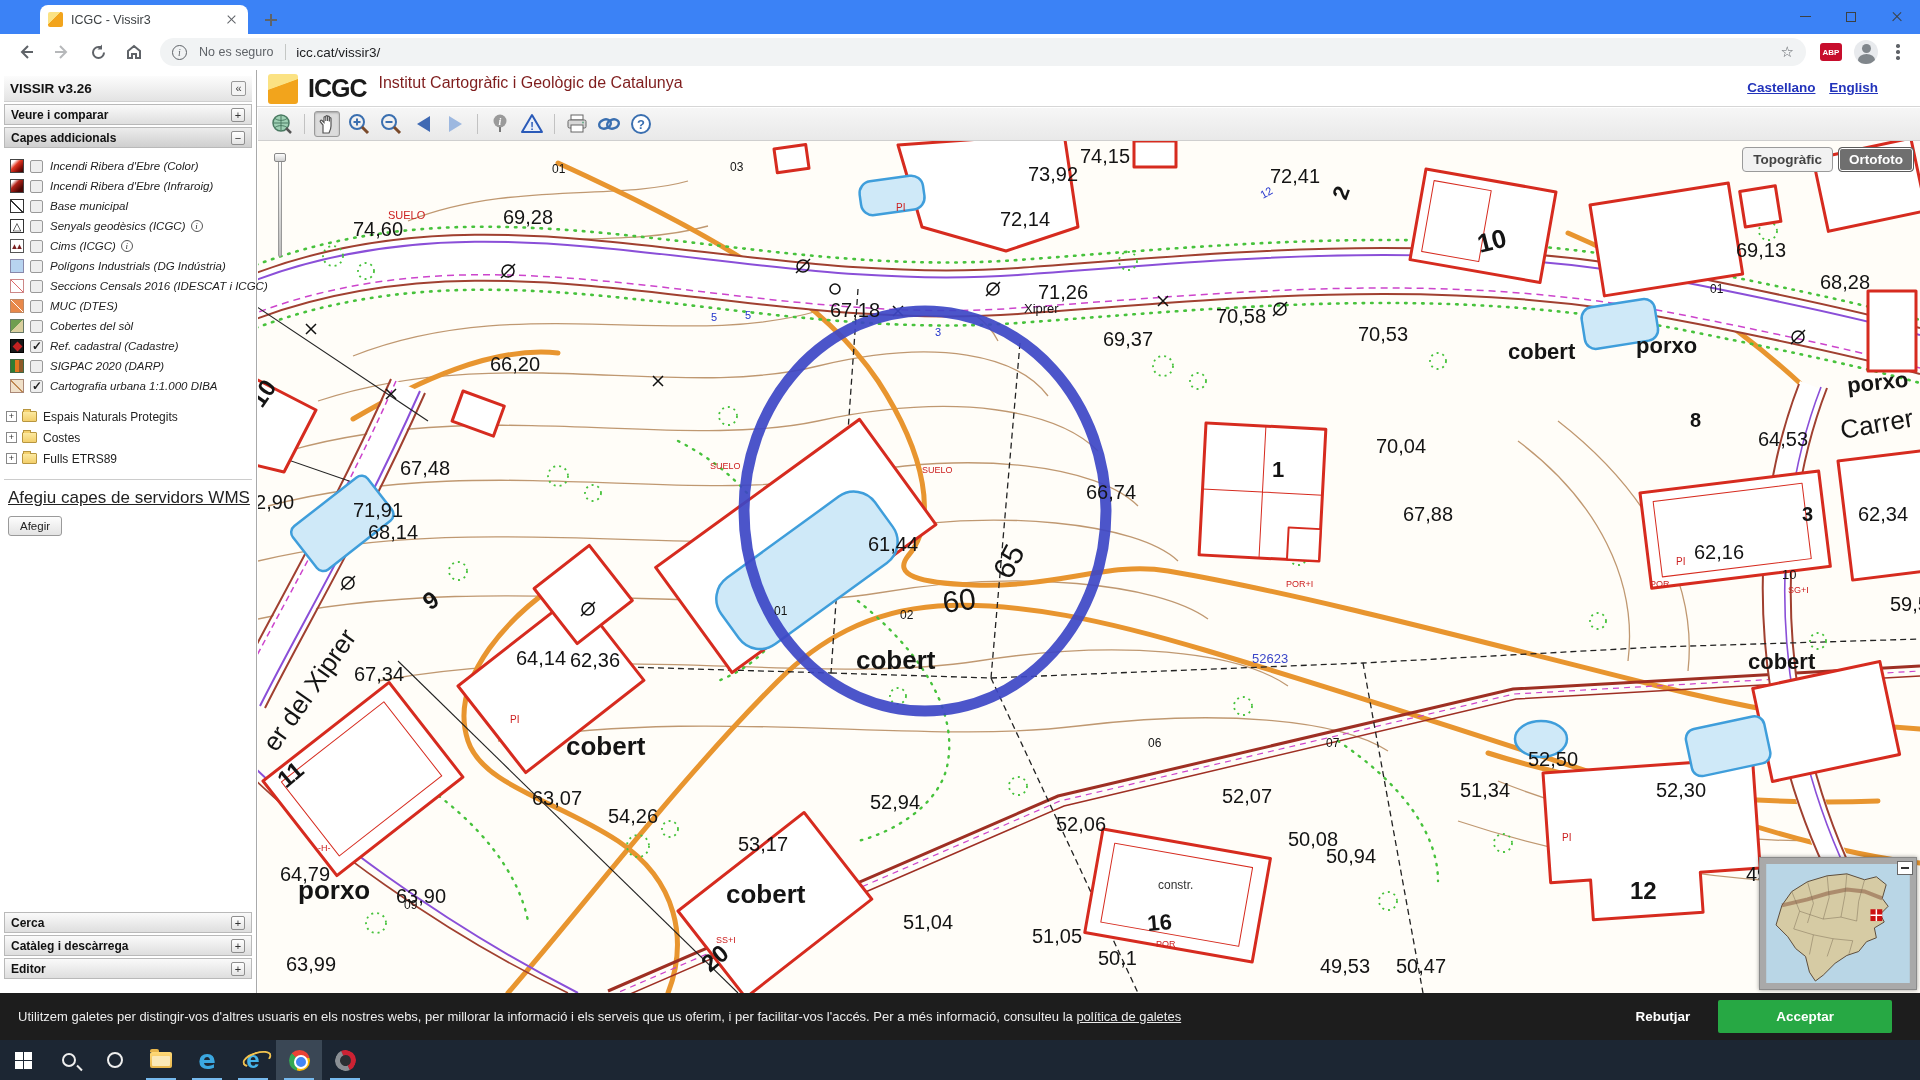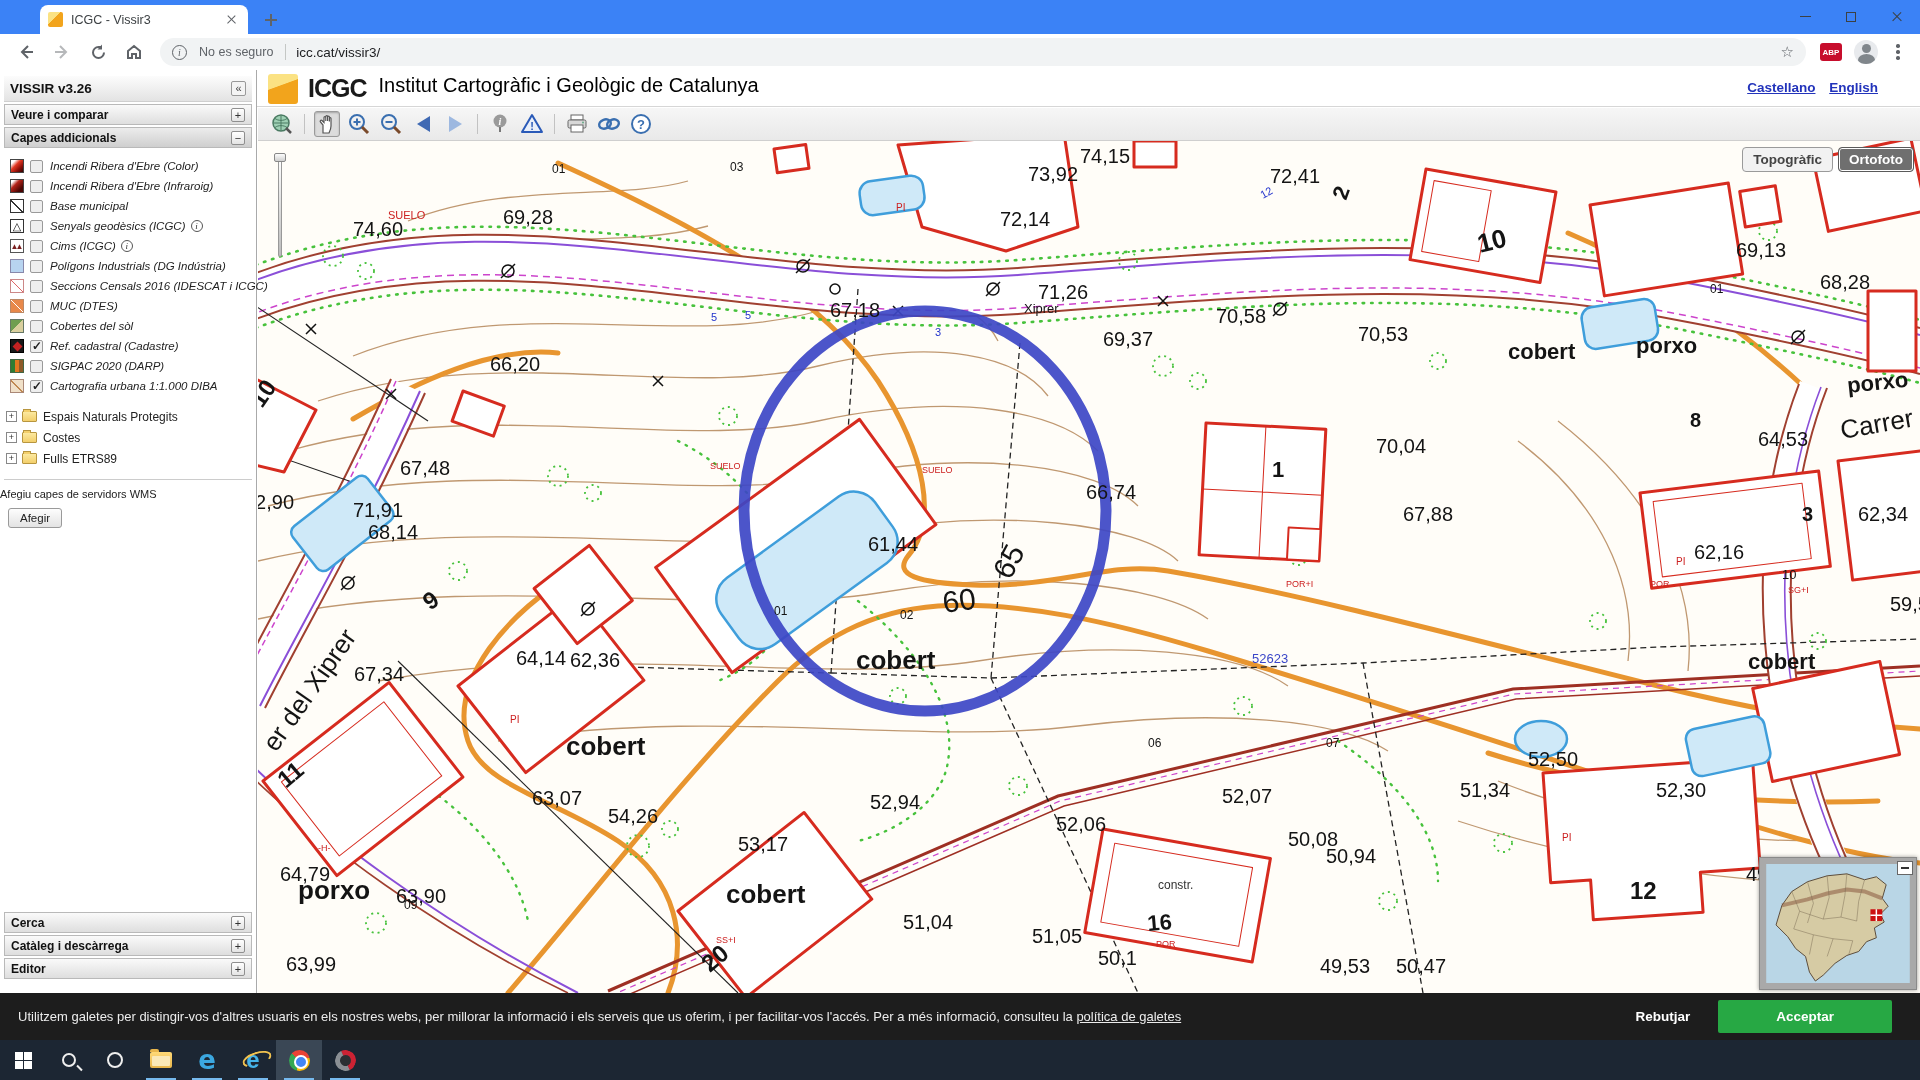--- a/index.html
+++ b/index.html
@@ -38,21 +38,21 @@
   .avatar::before { content:""; position:absolute; left:7.5px; top:4px; width:9px; height:9px; border-radius:50%; background:#80868b; }
   .avatar::after { content:""; position:absolute; left:3.5px; top:14px; width:17px; height:12px; border-radius:50%; background:#80868b; }
   .kebab { width:16px; height:22px; display:flex; flex-direction:column; align-items:center; justify-content:center; gap:2.5px; margin:0 6px; }
   .kebab i { width:3.4px; height:3.4px; border-radius:50%; background:#5f6368; }
 
   
   .pageheader { position:absolute; left:0; top:70px; width:1920px; height:37px; background:#fff; border-bottom:1px solid #d6d6d6; }
   .brand { position:absolute; left:268px; top:4px; display:flex; align-items:flex-start; }
   .brand-logo { width:30px; height:30px; border-radius:3px; background:linear-gradient(160deg,#fbe283 0 38%,#f2a41c 40%); margin-right:10px; }
   .brand-icgc { font-size:25px; font-weight:bold; letter-spacing:-1px; color:#1a1a1a; margin-right:12px; }
-  .brand-sub { font-size:20px; color:#000000; }
+  .brand-sub { font-size:16px; color:#7f1d1d; }
   .langs { position:absolute; right:42px; top:10px; font-size:13.5px; font-weight:bold; color:#2233bb; }
   .langs span { text-decoration:underline; margin-left:10px; cursor:pointer; }
 
   
   .sidebar { position:absolute; left:0; top:70px; width:257px; height:923px; background:#fff; border-right:1px solid #aaa; z-index:5; }
   .sb-title { margin:6px 4px 0 4px; height:26px; background:linear-gradient(#fcfcfc,#e3e3e3); border-bottom:1px solid #cfcfcf; display:flex; align-items:center; padding:0 6px; }
   .sb-title b { font-size:13.5px; color:#111; flex:1; }
   .sb-collapse { width:15px; height:15px; border:1px solid #999; background:#f4f4f4; font-size:11px; line-height:13px; text-align:center; color:#444; border-radius:2px; }
   .sb-bar { margin:2px 4px 0 4px; height:21px; background:linear-gradient(#fafafa,#dedede); border:1px solid #b9b9b9; display:flex; align-items:center; padding:0 6px; }
   .sb-bar b { font-size:12px; color:#111; flex:1; }
@@ -80,21 +80,21 @@
   .cadastral-ref-icon::after { content:""; width:7px; height:7px; background:#c42222; transform:rotate(45deg); }
   .sigpac-icon { background:linear-gradient(90deg,#2e7d32 33%,#e07820 33% 66%,#8d5a28 66%); border-color:#464; }
   .urban-cartography-icon { background:linear-gradient(45deg,#f0e0c8 45%,#c08850 45% 53%,#f0e0c8 53%); border-color:#a87; }
   .tree { margin:10px 0 0 6px; }
   .tree-row { display:flex; align-items:center; height:21px; }
   .plusbox { width:11px; height:11px; border:1px solid #888; background:#fff; font-size:9px; line-height:9px; text-align:center; color:#333; margin-right:5px; flex:0 0 auto; }
   .folder { width:15px; height:11px; background:linear-gradient(#fce9a0,#f3cf6b); border:1px solid #b8963f; border-radius:1px; position:relative; margin-right:6px; flex:0 0 auto; }
   .folder::before { content:""; position:absolute; left:0; top:-3px; width:6px; height:2px; background:#f3cf6b; border:1px solid #b8963f; border-bottom:none; }
   .tree-label { font-size:12px; color:#222; }
   .sb-hr { margin:10px 4px 0 4px; border-top:1px solid #ccc; }
-  .wms-label { margin:8px 0 0 0; font-size:11px; color:#222; }
+  .wms-label { margin:8px 0 0 8px; font-size:17px; color:#222;text-decoration:underline; }
   .btn-afegir { margin:8px 0 0 8px; font-size:11.5px; color:#222; background:linear-gradient(#fdfdfd,#e3e3e3); border:1px solid #9a9a9a; border-radius:3px; padding:3px 11px; display:inline-block; }
   .sb-bottom { position:absolute; left:0; bottom:14px; width:100%; }
 
   
   .maptoolbar { position:absolute; left:258px; top:108px; width:1662px; height:33px; background:linear-gradient(#f6f6f6,#e9e9e9); border-bottom:1px solid #cfcfcf; display:flex; align-items:center; padding-left:8px; z-index:4; }
   .tb-btn { width:26px; height:26px; margin:0 3px; display:flex; align-items:center; justify-content:center; border-radius:3px; position:relative; }
   .tb-btn.active { background:#dcdcdc; border:1px solid #9a9a9a; box-shadow:inset 0 1px 2px rgba(0,0,0,.25); }
   .tb-sep { width:1px; height:20px; background:#c2c2c2; margin:0 6px; }
   .tri-left { width:0; height:0; border-top:8px solid transparent; border-bottom:8px solid transparent; border-right:13px solid #3f69b3; }
   .tri-right { width:0; height:0; border-top:8px solid transparent; border-bottom:8px solid transparent; border-left:13px solid #9db8e0; }

